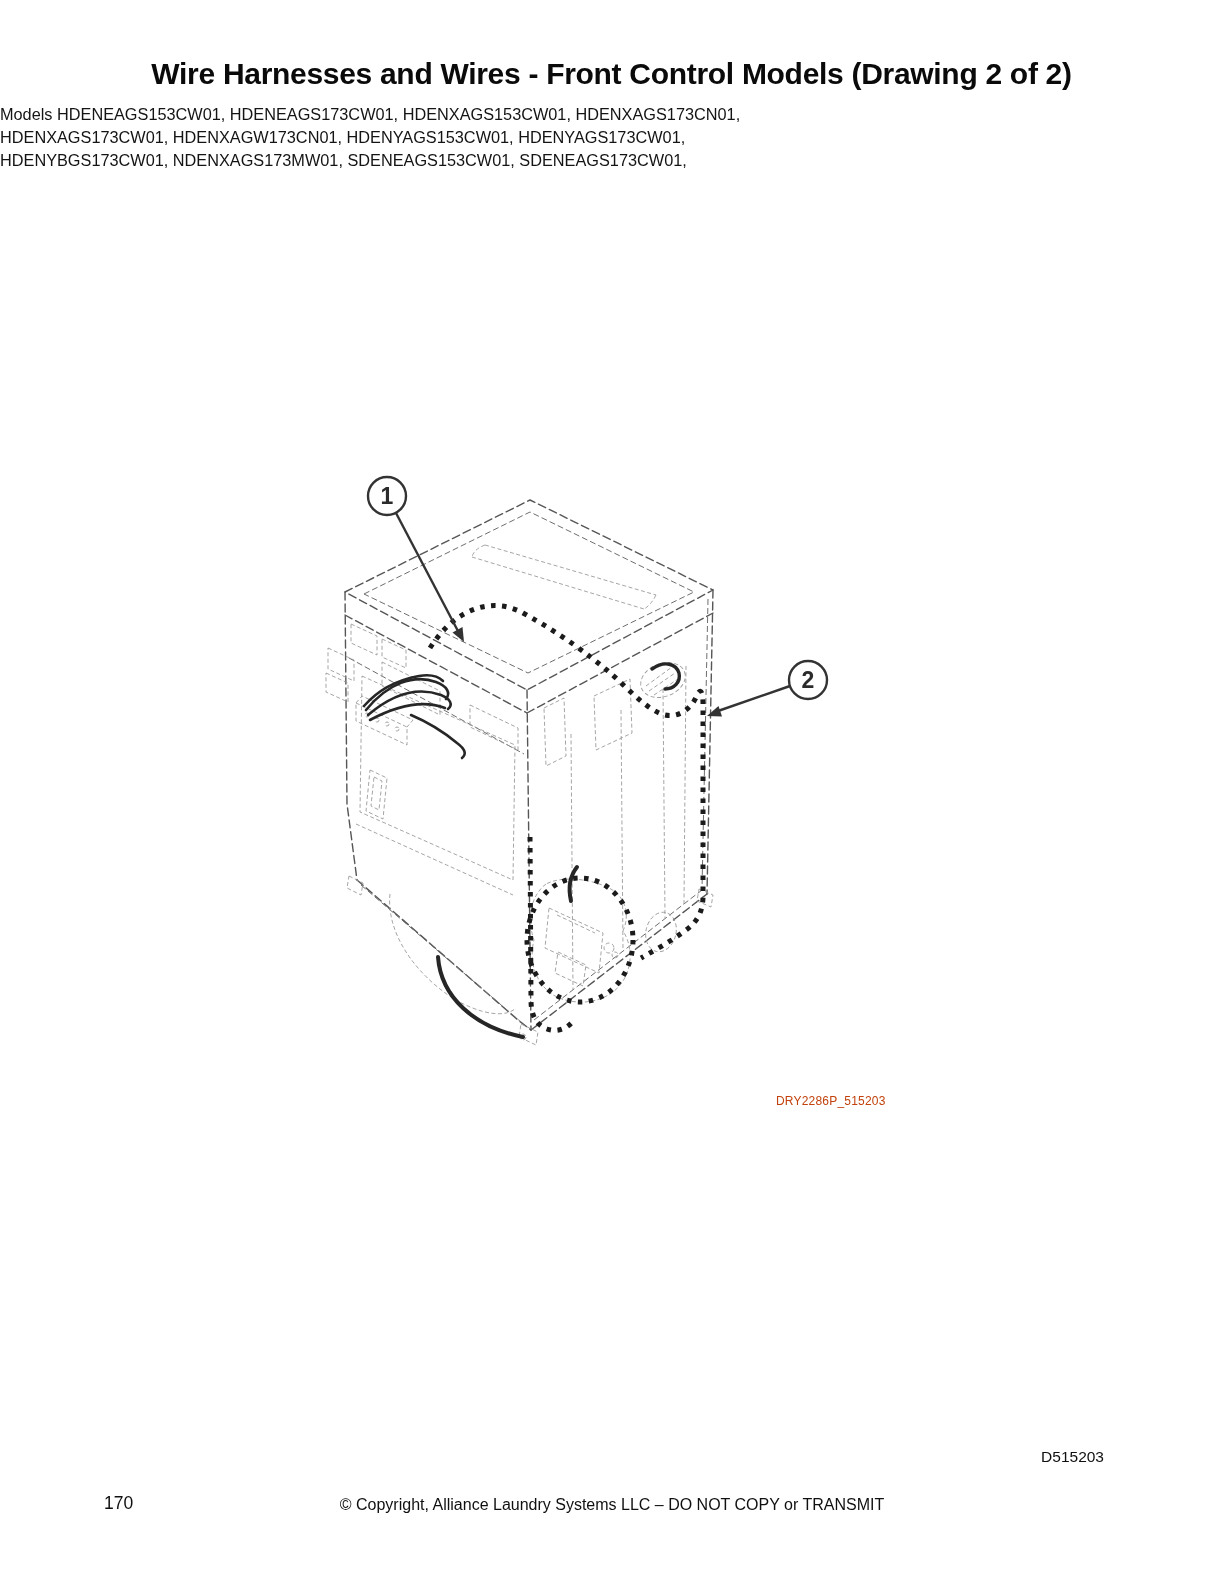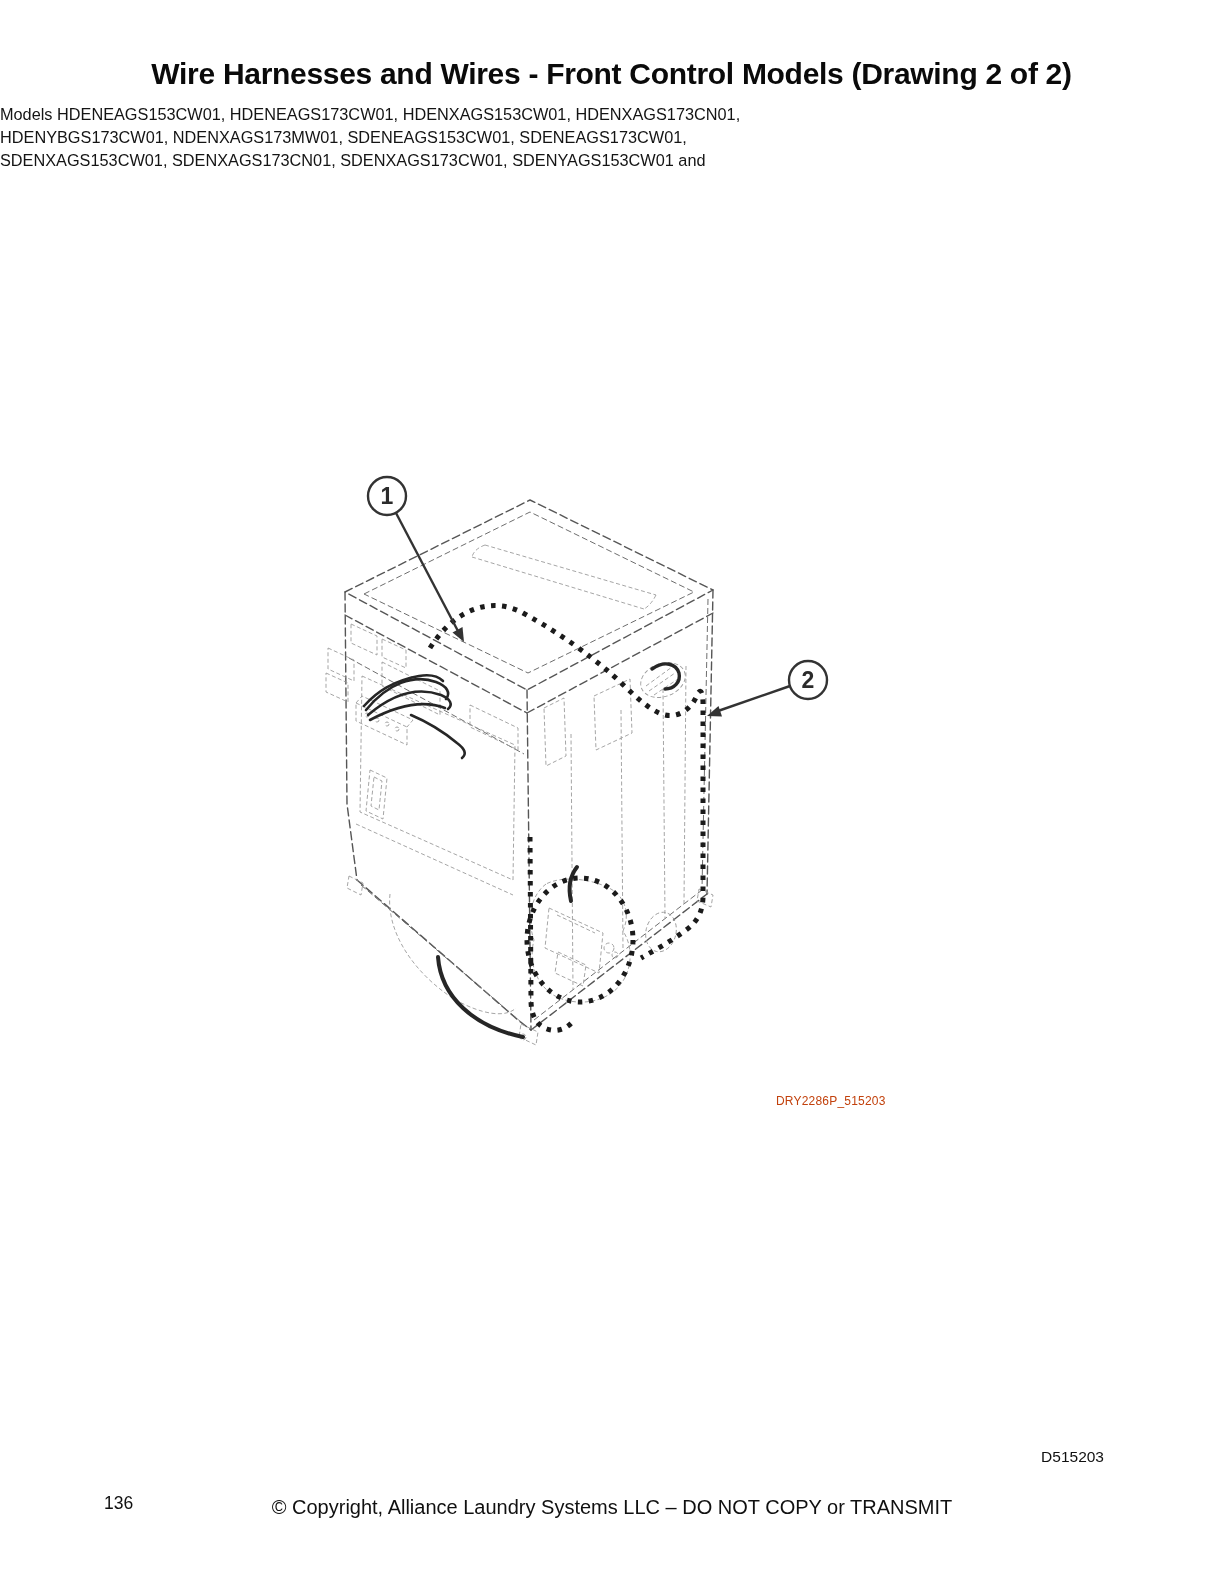--- a/index.html
+++ b/index.html
@@ -46,21 +46,21 @@
   .page-num {
     position: absolute;
     left: 104px; top: 1493px;
     font-size: 17.5px;
     color: #101010;
   }
   .copyright {
     position: absolute;
     left: 0; right: 0; top: 1496px;
     text-align: center;
-    font-size: 20px;
+    font-size: 16px;
     color: #101010;
   }
   .doc-id {
     position: absolute;
     right: 120px; top: 1448px;
     font-size: 15.5px;
     color: #101010;
   }
   .callout-num {
     font-family: "Liberation Sans", sans-serif;
@@ -71,22 +71,22 @@
 </style>
 </head>
 <body>
 
 <div class="page">
 
   <div class="title">Wire Harnesses and Wires - Front Control Models (Drawing 2 of 2)</div>
 
   <div class="models">
     <div>Models HDENEAGS153CW01, HDENEAGS173CW01, HDENXAGS153CW01, HDENXAGS173CN01,</div>
+    <div>HDENXAGS173CW01, HDENXAGW173CN01, HDENYAGS153CW01, HDENYAGS173CW01,</div>
     <div>HDENYBGS173CW01, NDENXAGS173MW01, SDENEAGS153CW01, SDENEAGS173CW01,</div>
-    <div>SDENXAGS153CW01, SDENXAGS173CN01, SDENXAGS173CW01, SDENYAGS153CW01 and</div>
   </div>
 
   <div class="figure">
     <svg viewBox="0 0 530 640" width="530" height="640">
 
       <g fill="none" stroke="#565656" stroke-width="1.4" stroke-dasharray="8 4" stroke-linejoin="round" stroke-linecap="round">
         <path d="M 27,140 L 212,48 L 395,138 L 209,238 Z"></path>
         <path d="M 27,140 L 29,352 L 39,428"></path>
         <path d="M 209,238 L 213,578"></path>
         <path d="M 395,138 L 389,442"></path>
@@ -178,17 +178,17 @@
         <line x1="472" y1="234" x2="400" y2="259" stroke="#333" stroke-width="2.4"></line>
         <polygon points="389,264 400.5,254 404,264.5" fill="#333"></polygon>
         <circle cx="490" cy="228" r="19" fill="#ffffff" stroke="#333" stroke-width="2.4"></circle>
         <text class="callout-num" x="490" y="236" text-anchor="middle">2</text>
       </g>
     </svg>
   </div>
 
   <div class="drawing-ref">DRY2286P_515203</div>
 
-  <div class="page-num">136</div>
+  <div class="page-num">170</div>
   <div class="copyright">© Copyright, Alliance Laundry Systems LLC – DO NOT COPY or TRANSMIT</div>
   <div class="doc-id">D515203</div>
 
 </div>
 
 </body></html>

